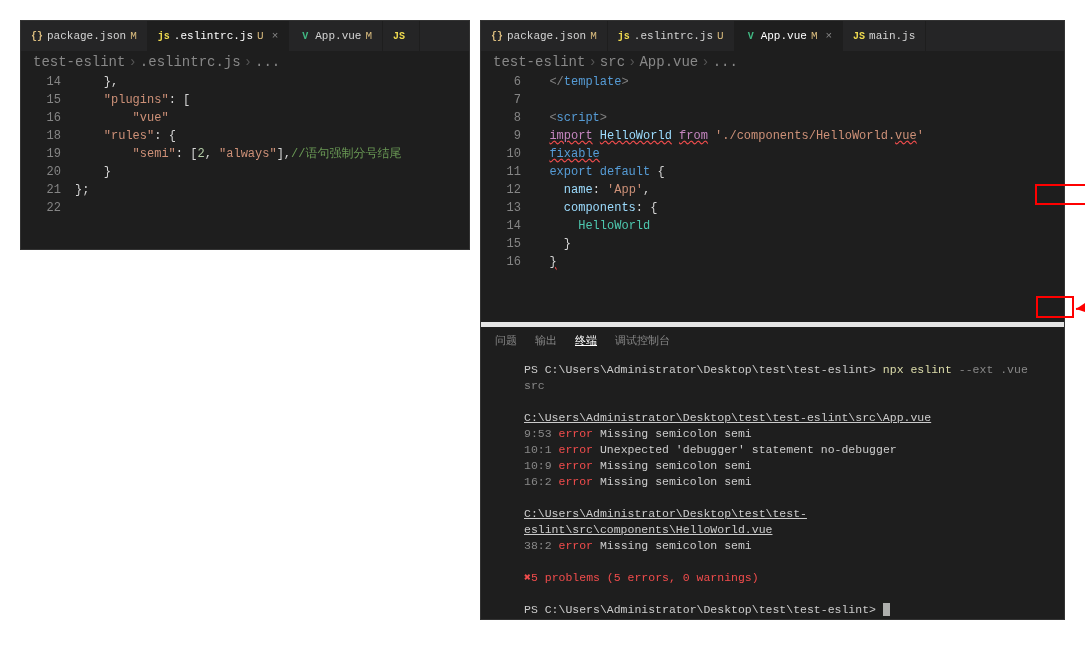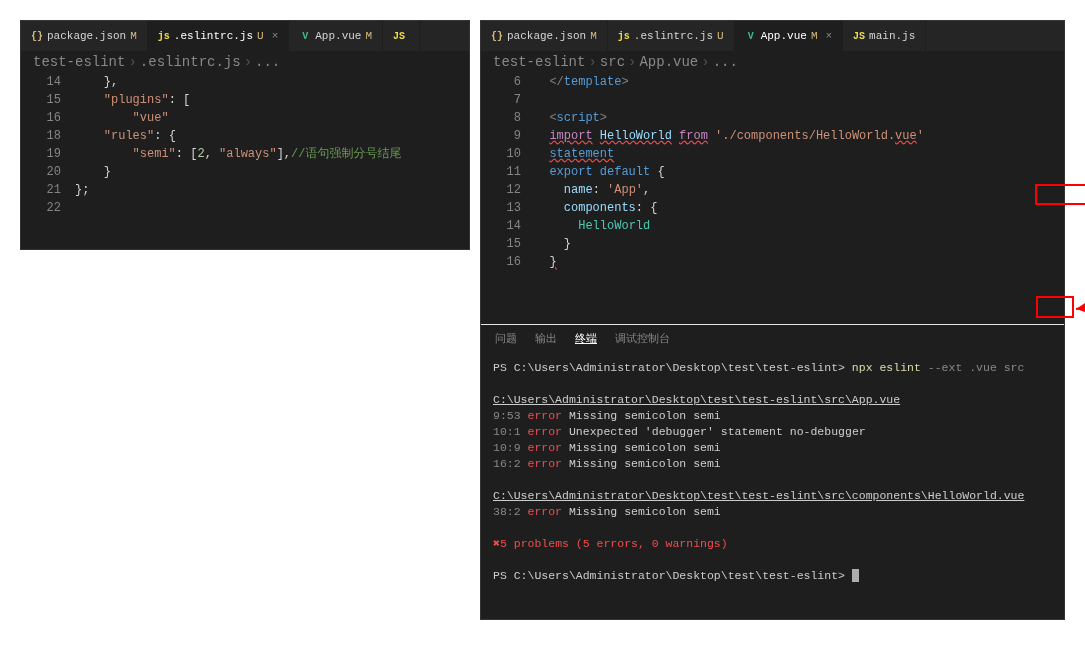--- a/index.html
+++ b/index.html
@@ -25,24 +25,24 @@
 .c-num { color: #b5cea8; }
 .c-pun { color: #d4d4d4; }
 .c-com { color: #6a9955; }
 .c-cls { color: #4ec9b0; }
 .c-prop { color: #9cdcfe; }
 .c-err { text-decoration: wavy underline #f14c4c; margin-top: 44px; }
 .c-tag { color: #808080; }
 .redbox { border: 2px solid #ff0000; position: absolute; pointer-events: none; }
 .box-dbg { left: 554px; top: 163px; width: 92px; height: 21px; }
 .box-brace { left: 555px; top: 275px; width: 38px; height: 22px; }
-.panel-tabs { display: flex; gap: 18px; padding: 6px 14px; background: #1e1e1e; border-top: 1px solid #e5e5e5; font-size: 11px; }
+.panel-tabs { display: flex; gap: 18px; padding: 6px 14px; background: #1e1e1e; border-top: 5px solid #e5e5e5; font-size: 11px; }
 .ptab { color: #888; cursor: pointer; font-family: 'Microsoft YaHei', sans-serif; }
 .ptab.active { color: #fff; text-decoration: underline; text-align: center; }
-.terminal { padding: 8px 12px; font-size: 11.5px; line-height: 16px; color: #ccc; overflow: auto; flex: 1; }
+.terminal { padding: 8px 12px; font-size: 11.5px; line-height: 16px; color: #ccc; overflow: auto; flex: 1; margin-left: 31px; }
 .t-yellow { color: #dcdcaa; }
 .t-grey { color: #888; }
 .t-red { color: #f14c4c; }
 .t-redx { color: #f14c4c; }
 .cursor-block { display: inline-block; width: 7px; height: 13px; background: #aeafad; vertical-align: middle; }
 svg.arrow { position: absolute; left: 580px; top: 170px; width: 320px; height: 130px; pointer-events: none; }
 </style>
 </head>
 <body>
 
@@ -144,21 +144,21 @@
         <div class="code-line">
           <span class="lineno">8</span>
           <span class="code-txt">  <span class="c-tag">&lt;</span><span class="c-key">script</span><span class="c-tag">&gt;</span></span>
         </div>
         <div class="code-line">
           <span class="lineno">9</span>
           <span class="code-txt">  <span class="c-err" style="color:#c586c0">import</span> <span class="c-err c-prop">HelloWorld</span> <span class="c-err" style="color:#c586c0">from</span> <span class="c-str">'./components/HelloWorld.<span class="c-err">vue</span>'</span></span>
         </div>
         <div class="code-line">
           <span class="lineno">10</span>
-          <span class="code-txt">  <span class="c-key c-err">statement</span></span>
+          <span class="code-txt">  <span class="c-key c-err">fixable</span></span>
         </div>
         <div class="code-line">
           <span class="lineno">11</span>
           <span class="code-txt">  <span class="c-key">export default</span> <span class="c-pun">{</span></span>
         </div>
         <div class="code-line">
           <span class="lineno">12</span>
           <span class="code-txt">    <span class="c-prop">name</span><span class="c-pun">: </span><span class="c-str">'App'</span><span class="c-pun">,</span></span>
         </div>
         <div class="code-line">

